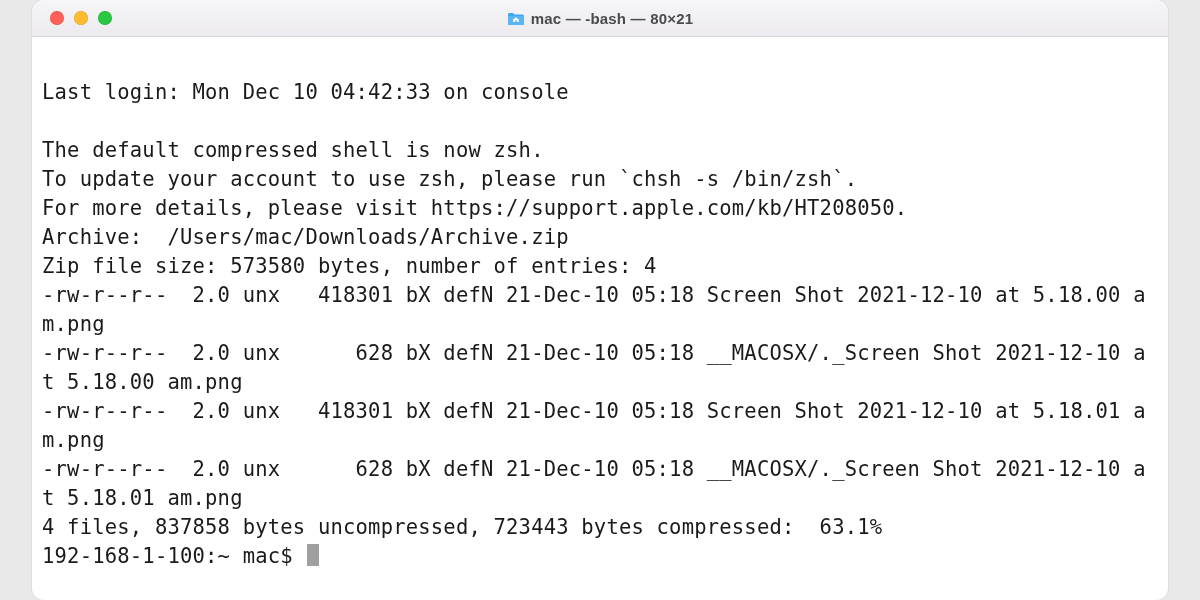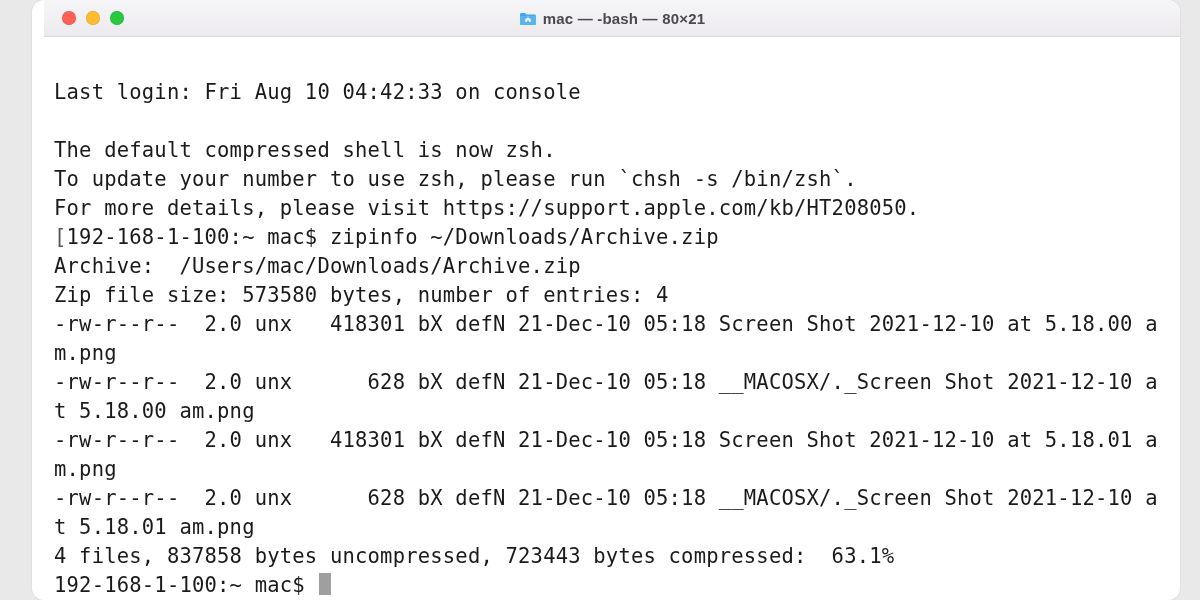--- a/index.html
+++ b/index.html
@@ -14,21 +14,20 @@
   .window {
     position: absolute;
     left: 32px;
     top: 0;
     width: 1136px;
     height: 600px;
     background: #ffffff;
     border-radius: 12px;
     box-shadow: 0 0 0 1px rgba(0,0,0,0.04);
     overflow: hidden;
-    padding-left: 12px;
   }
   .titlebar {
     height: 36px;
     background: linear-gradient(#f6f5f7, #eceaee);
     border-bottom: 1px solid #d9d7db;
     display: flex;
     align-items: center;
     position: relative;
   }
   .traffic {
@@ -100,25 +99,25 @@
           <path d="M1 3.5 C1 2.67 1.67 2 2.5 2 H6 L7.5 3.5 H15.5 C16.33 3.5 17 4.17 17 5 V12.5 C17 13.33 16.33 14 15.5 14 H2.5 C1.67 14 1 13.33 1 12.5 Z" fill="#3fa6ef"></path>
           <path d="M1 5 H17 V12.5 C17 13.33 16.33 14 15.5 14 H2.5 C1.67 14 1 13.33 1 12.5 Z" fill="#59b4f4"></path>
           <path d="M6.2 11 V8.5 L9 6.3 L11.8 8.5 V11 H9.9 V9.4 H8.1 V11 Z" fill="#ffffff"></path>
         </svg>
       </span>
       <span class="titletext">mac — -bash — 80×21</span>
     </div>
   </div>
 
   <div class="term">
-<span>Last login: Fri Aug 10 04:42:33 on console</span>
+<span>Last login: Mon Dec 10 04:42:33 on console</span>
 <div class="blank"></div><span>The default compressed shell is now zsh.</span>
-<span>To update your number to use zsh, please run `chsh -s /bin/zsh`.</span>
+<span>To update your account to use zsh, please run `chsh -s /bin/zsh`.</span>
 <span>For more details, please visit https://support.apple.com/kb/HT208050.</span>
-<span class="prompt-row"><span class="lbr">[</span><span>192-168-1-100:~ mac$</span> <span>zipinfo ~/Downloads/Archive.zip</span></span><span>Archive:  /Users/mac/Downloads/Archive.zip</span>
+<span>Archive:  /Users/mac/Downloads/Archive.zip</span>
 <span>Zip file size: 573580 bytes, number of entries: 4</span>
 <span>-rw-r--r--  2.0 unx   418301 bX defN 21-Dec-10 05:18 Screen Shot 2021-12-10 at 5.18.00 am.png</span>
 <span>-rw-r--r--  2.0 unx      628 bX defN 21-Dec-10 05:18 __MACOSX/._Screen Shot 2021-12-10 at 5.18.00 am.png</span>
 <span>-rw-r--r--  2.0 unx   418301 bX defN 21-Dec-10 05:18 Screen Shot 2021-12-10 at 5.18.01 am.png</span>
 <span>-rw-r--r--  2.0 unx      628 bX defN 21-Dec-10 05:18 __MACOSX/._Screen Shot 2021-12-10 at 5.18.01 am.png</span>
 <span>4 files, 837858 bytes uncompressed, 723443 bytes compressed:  63.1%</span>
 <span class="prompt-row"><span>192-168-1-100:~ mac$ </span><span class="cursor-block"></span></span>
   </div>
 </div>
 

